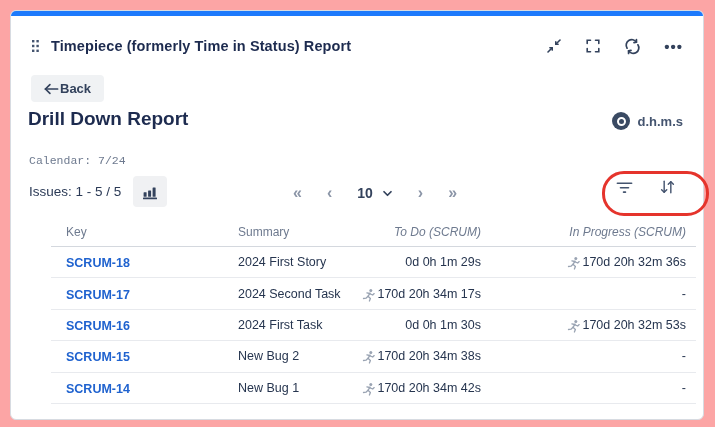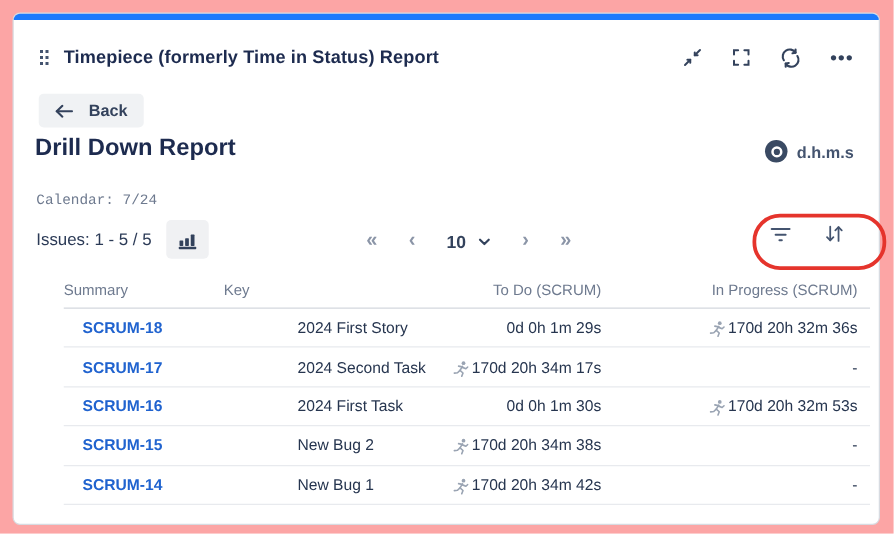--- a/index.html
+++ b/index.html
@@ -15,21 +15,21 @@
   .gadget-header { position:absolute; left:20px; right:20px; top:23px; height:24px;
                    display:flex; align-items:center; }
   .drag-handle { display:flex; align-items:center; margin-right:11px; cursor:grab; }
   .gadget-title { font-size:14.5px; font-weight:700; color:#1d2b4f; letter-spacing:.1px; }
   .header-actions { margin-left:auto; display:flex; align-items:center; gap:23px; }
   .icon-btn { background:none; border:none; padding:0; cursor:pointer; display:flex; align-items:center; }
   .dots { font-size:15px; font-weight:700; color:#33425c; letter-spacing:1px; line-height:1; }
 
   
   .back-btn { position:absolute; left:20px; top:64px; height:27px; padding:0 13px;
-              display:inline-flex; align-items:center; gap:12px;
+              display:inline-flex; align-items:center; gap:1px;
               background:#f0f2f4; border:none; border-radius:4px; cursor:pointer;
               font-family:"Liberation Sans", sans-serif;
               font-size:13px; font-weight:600; color:#33425c; }
 
   
   .report-title { position:absolute; left:17px; top:97px; font-size:19px; font-weight:700; color:#1d2b4f; }
   .report-sub1 { position:absolute; left:18px; top:128px; font-size:11.5px; color:#6e7a8f; }
   .report-sub2 { position:absolute; left:18px; top:143px; font-size:11.5px; color:#6e7a8f;font-family:Liberation Mono, monospace; }
 
   .format-chip { position:absolute; right:20px; top:101px; display:flex; align-items:center; gap:7px; }
@@ -57,21 +57,21 @@
 
   
   .table { position:absolute; left:40px; top:206px; width:645px; }
   .thead { display:flex; align-items:center; height:30px; border-bottom:1.5px solid #d4d8de; }
   .thead .c { font-size:12px; color:#6e7a8f; }
   .trow { display:flex; align-items:center; height:31.4px; border-bottom:1px solid #e8eaee; }
   .c1 { width:187px; padding-left:15px; }
   .c2 { width:113px; }
   .c3 { width:130px; text-align:right; display:flex; justify-content:flex-end; align-items:center; }
   .c4 { flex:1; padding-right:10px; text-align:right; display:flex; justify-content:flex-end; align-items:center; }
-  .thead .c3, .thead .c4 { display:block; }
+  .thead .c3, .thead .c4 { display:block;font-style:italic; }
   .key-link { font-size:12.5px; font-weight:700; color:#2063cf; text-decoration:none; cursor:pointer; }
   .cell-text { font-size:12.5px; color:#26354f; white-space:nowrap; }
   .run-icon { display:inline-flex; margin-right:2px; position:relative; top:1px; }
 </style>
 </head>
 <body>
 
 <div class="screen">
   <div class="card">
     <div class="topbar"></div>
@@ -194,22 +194,22 @@
             </g>
           </svg>
         </button>
       </div>
 
       <div class="annotation"></div>
     </div>
 
     <div class="table">
       <div class="thead">
+        <span class="c c1">Key</span>
         <span class="c c2">Summary</span>
-        <span class="c c1">Key</span>
         <span class="c c3">To Do (SCRUM)</span>
         <span class="c c4">In Progress (SCRUM)</span>
       </div>
 
       <div class="trow">
         <span class="c1"><a class="key-link">SCRUM-18</a></span>
         <span class="c2 cell-text">2024 First Story</span>
         <span class="c3">
             <span class="cell-text">0d 0h 1m 29s</span>
           </span>

